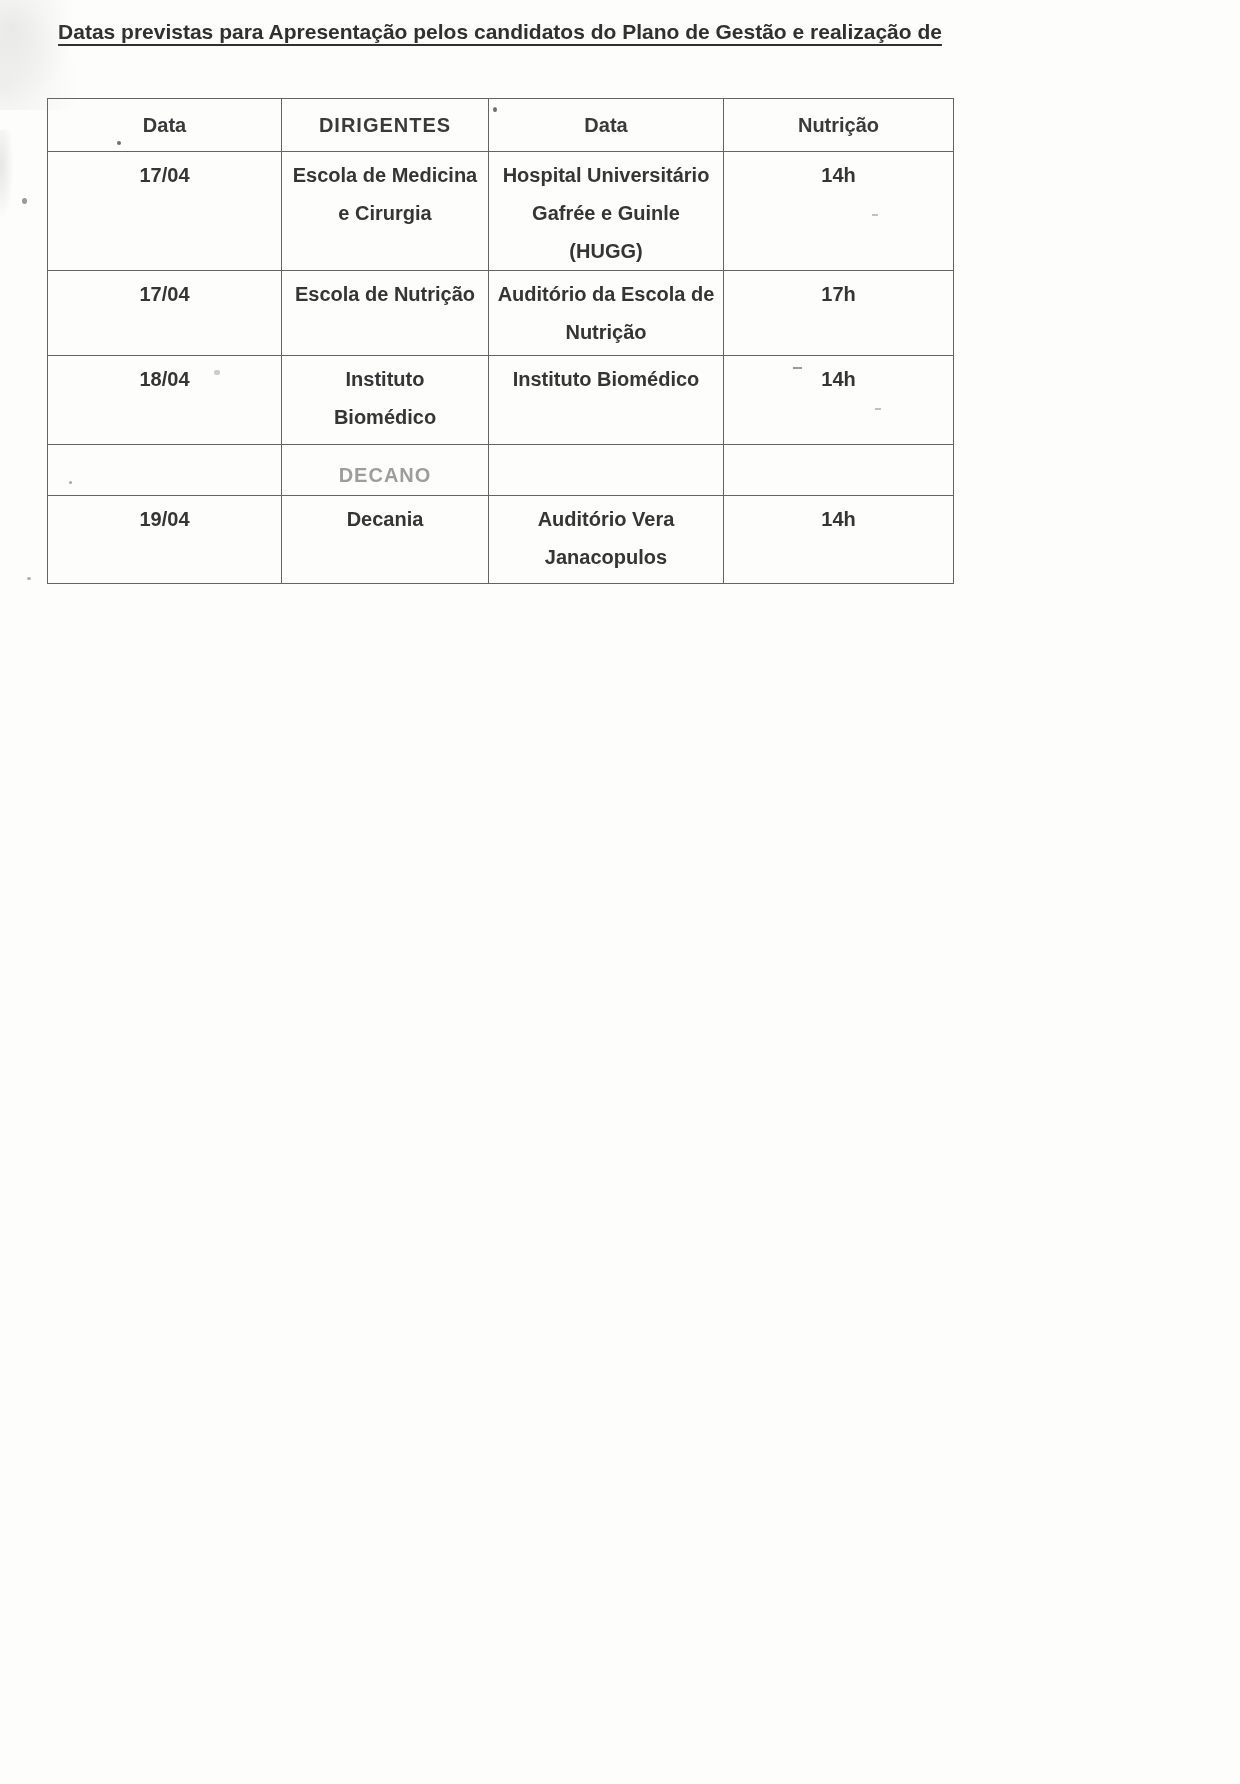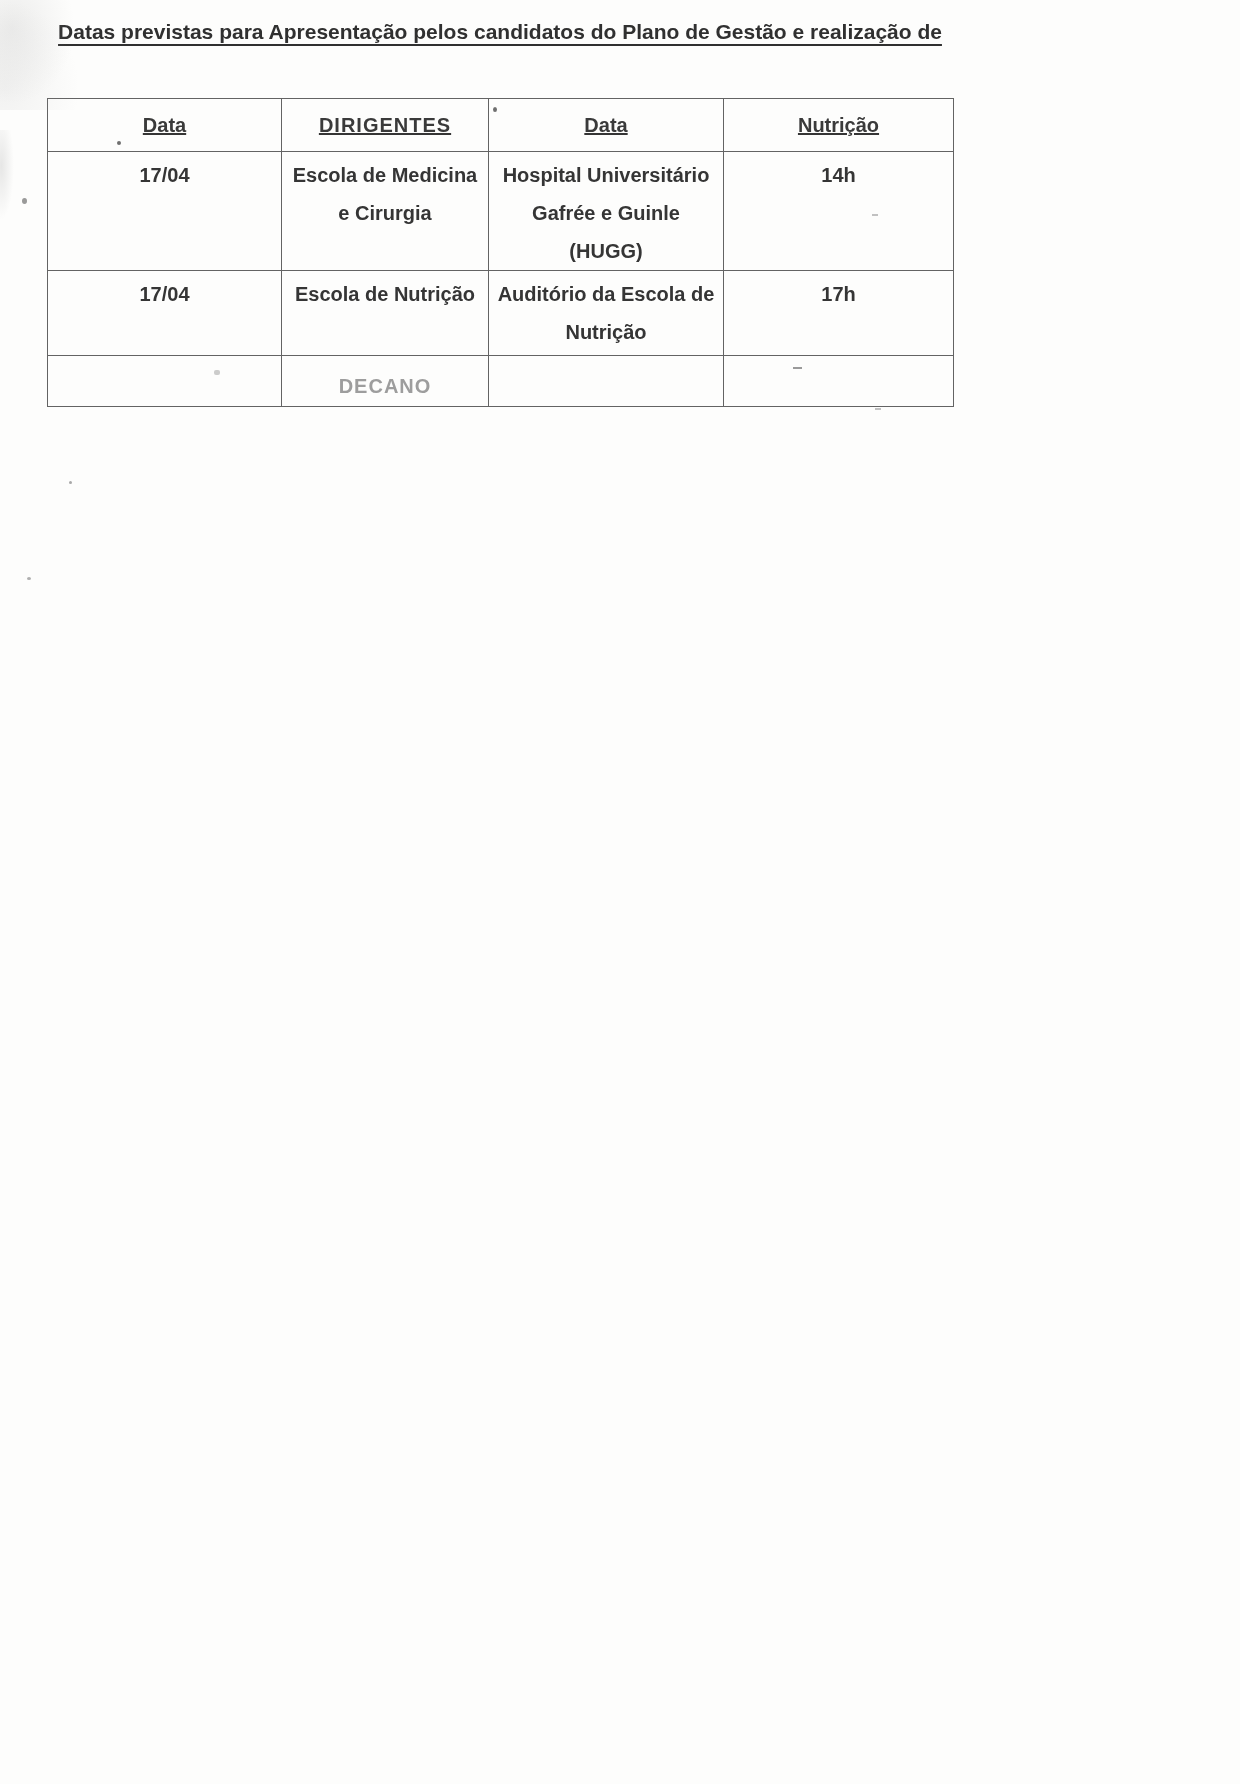--- a/index.html
+++ b/index.html
@@ -56,21 +56,21 @@
   table.schedule th,
   table.schedule td {
     border: 1px solid #636363;
     text-align: center;
     padding: 4px 2px 0 2px;
     white-space: pre-line;
     line-height: 38px;
     vertical-align: top;
     overflow: hidden;
   }
-  tr.row-header    { height: 53px; text-decoration: underline; }
+  tr.row-header    { height: 53px; }
   tr.row-header th { vertical-align: middle; font-size: 20px; color: #3a3a3a; padding-top: 0; }
   tr.row-1 { height: 107px; }
   tr.row-2 { height: 85px; }
   tr.row-3 { height: 89px; }
   tr.row-4 { height: 51px; }
   tr.row-4 td { vertical-align: middle; padding-top: 9px; }
   tr.row-5 { height: 88px; }
 
   .faded { color: #9d9d9d; letter-spacing: 1px; margin-top: 48px; }
 
@@ -132,25 +132,39 @@
 (HUGG)</td>
         <td>14h</td>
       </tr>
       <tr class="row-2">
         <td>17/04</td>
         <td>Escola de Nutrição</td>
         <td>Auditório da Escola de
 Nutrição</td>
         <td>17h</td>
       </tr>
+      <tr class="row-3">
+        <td>18/04</td>
+        <td>Instituto
+Biomédico</td>
+        <td>Instituto Biomédico</td>
+        <td>14h</td>
+      </tr>
       <tr class="row-4">
         <td></td>
         <td class="faded">DECANO</td>
         <td></td>
         <td></td>
+      </tr>
+      <tr class="row-5">
+        <td>19/04</td>
+        <td>Decania</td>
+        <td>Auditório Vera
+Janacopulos</td>
+        <td>14h</td>
       </tr>
     </tbody>
   </table>
 
   <div class="artifact smudge-tl"></div>
   <div class="artifact streak-left"></div>
   <div class="artifact dot dot-a"></div>
   <div class="artifact dot dot-b"></div>
   <div class="artifact dot dot-c"></div>
   <div class="artifact dot dot-d"></div>

